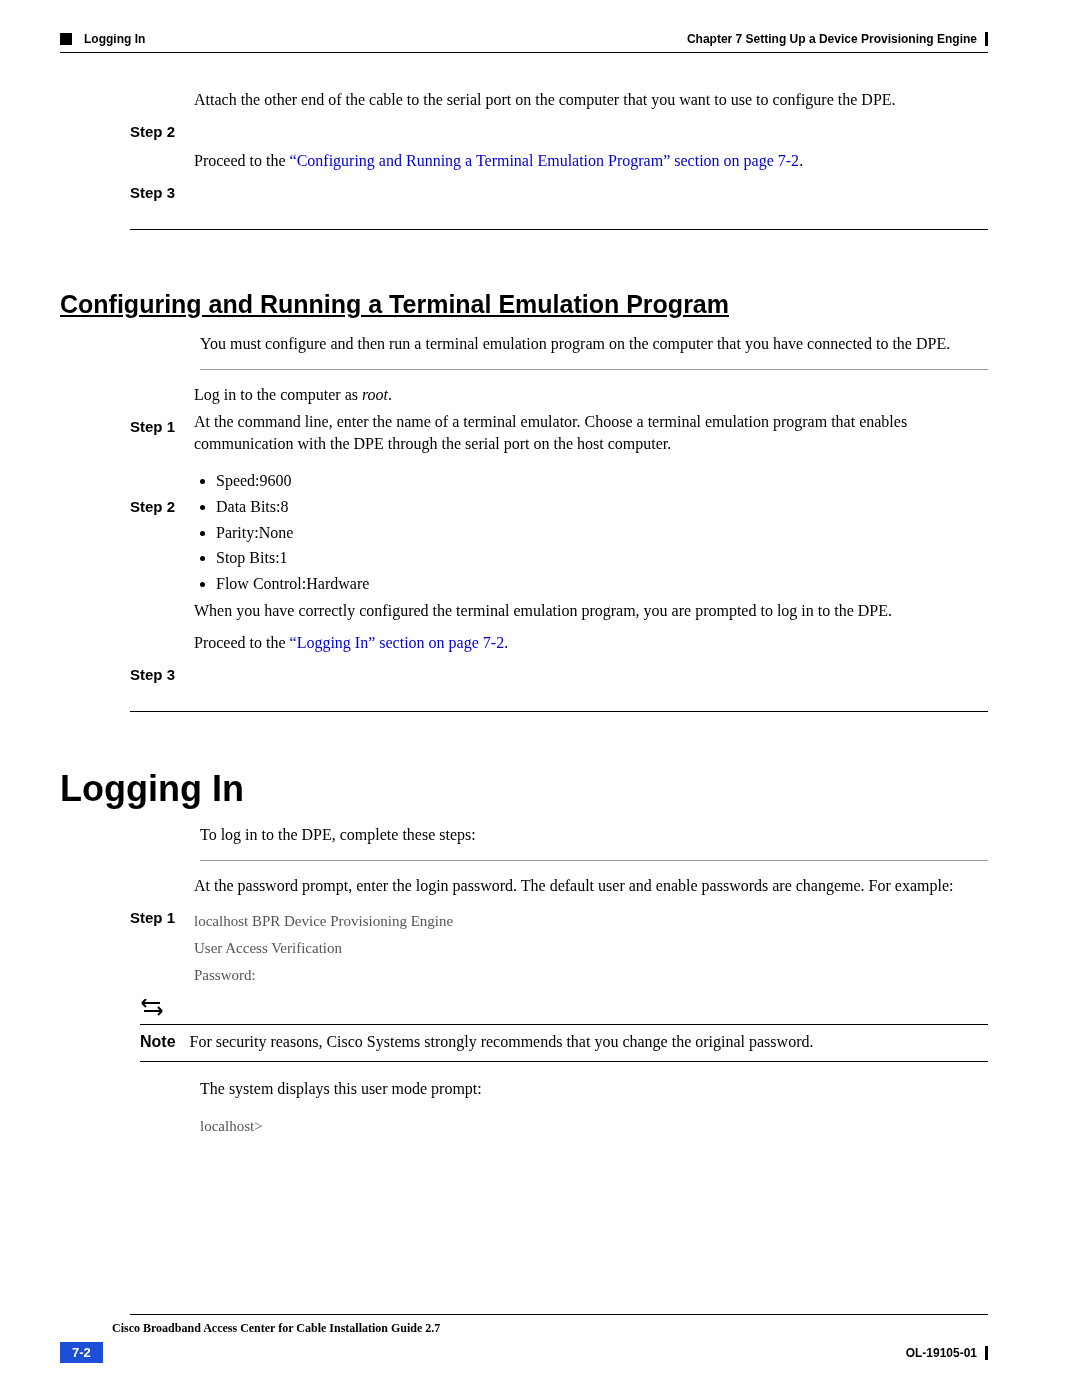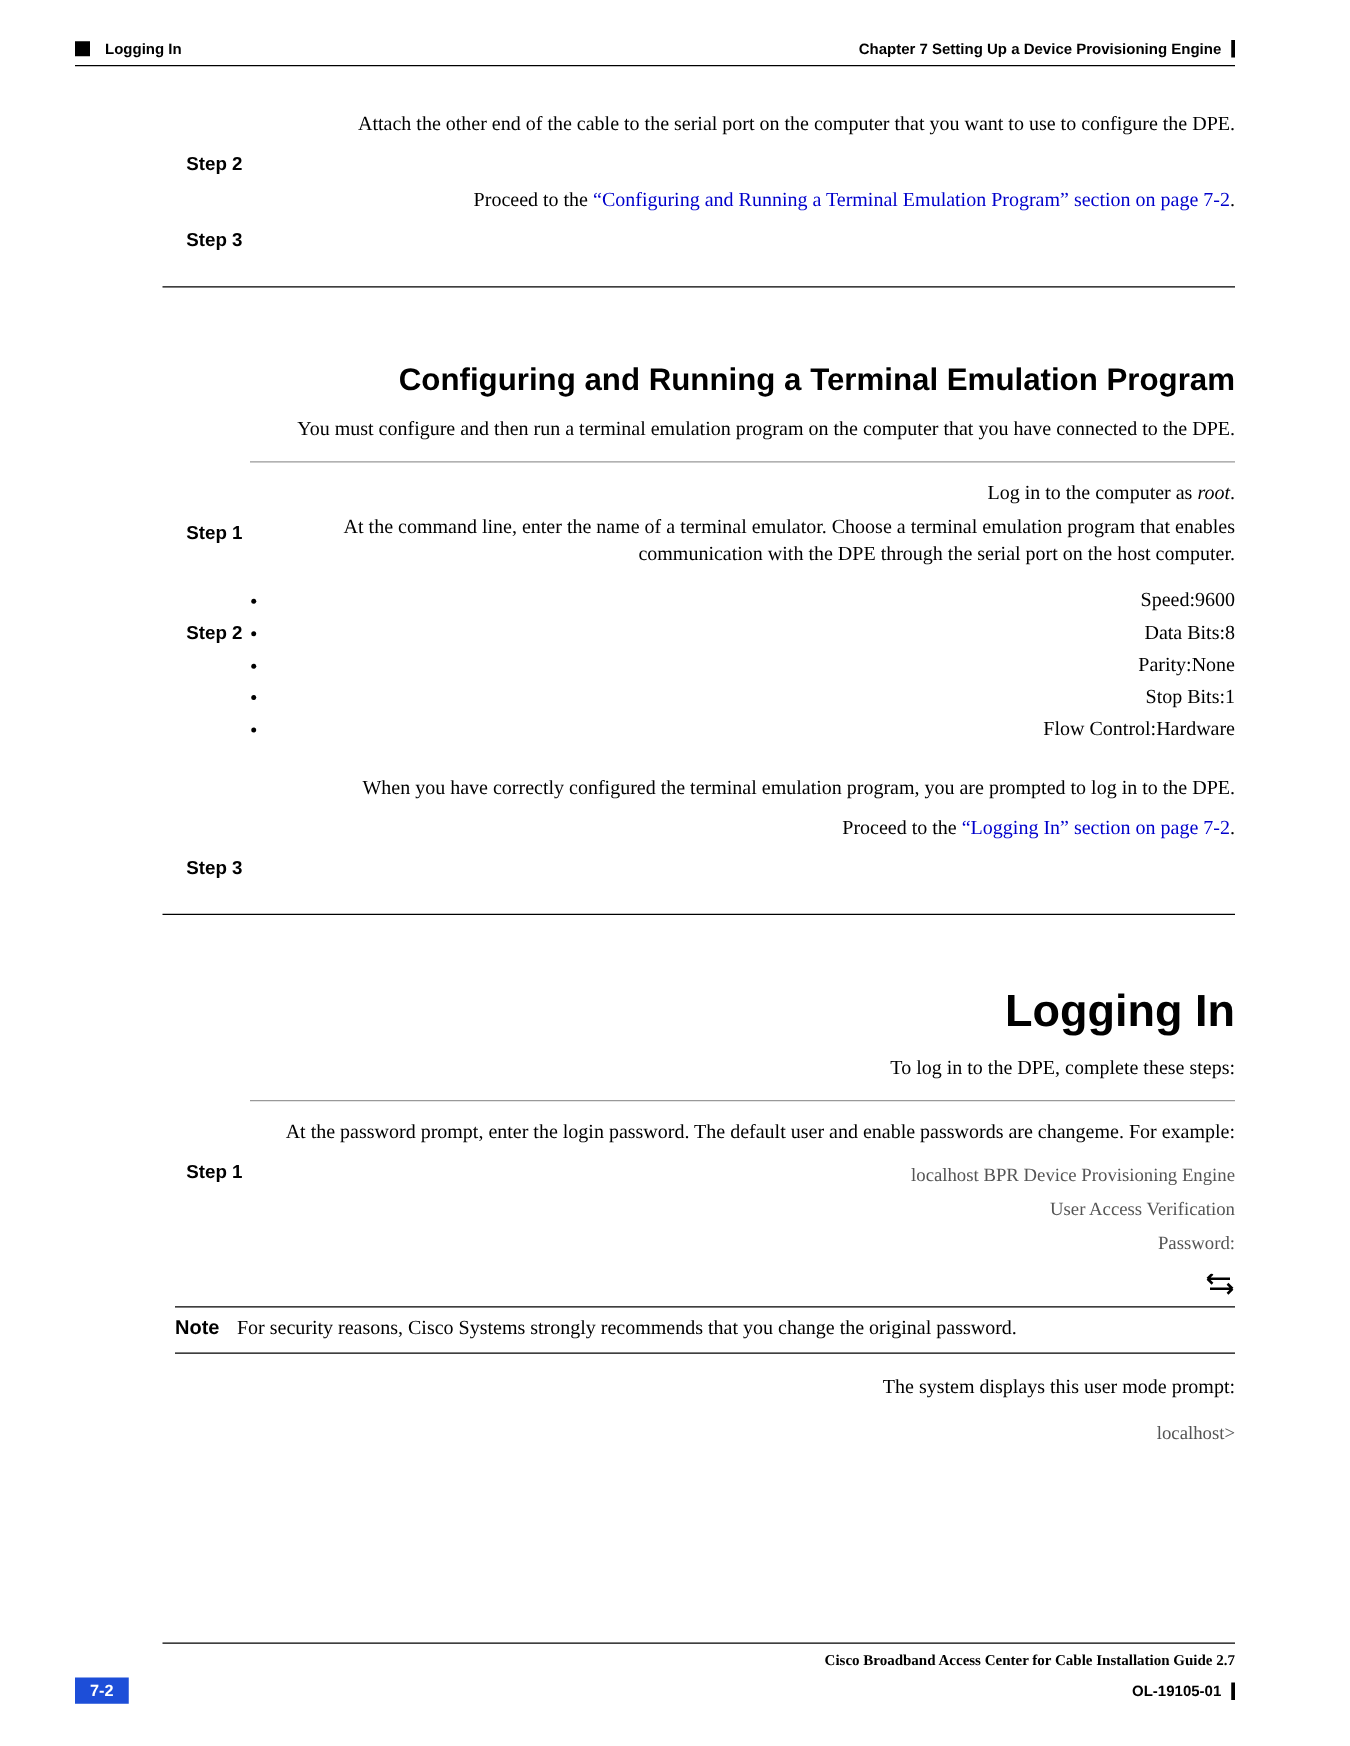--- a/index.html
+++ b/index.html
@@ -9,21 +9,20 @@
     font-family: "Times New Roman", Times, serif;
     color: #000;
     width: 1080px;
   }
   .page {
     position: relative;
     width: 1048px;
     height: 1397px;
     box-sizing: border-box;
     padding: 32px 60px 50px 60px;
-    text-align: right;
   }
   .header {
     display: flex;
     justify-content: space-between;
     align-items: center;
     font-family: Arial, Helvetica, sans-serif;
     font-size: 12px;
     font-weight: bold;
     margin-bottom: 6px;
   }
@@ -83,40 +82,41 @@
   }
   h2.section {
     font-family: Arial, Helvetica, sans-serif;
     font-weight: bold;
     font-size: 25px;
     margin: 60px 0 14px 0;
     padding-left: 0;
   }
   h2.section.indent {
     padding-left: 0;
+    text-decoration: underline;
   }
   h1.big {
     font-family: Arial, Helvetica, sans-serif;
     font-weight: bold;
     font-size: 36px;
     margin: 56px 0 14px 0;
   }
   .para {
     font-size: 16px;
     line-height: 1.35;
     margin: 0 0 14px 0;
     padding-left: 140px;
   }
   .inner-rule {
     margin: 10px 0 14px 140px;
     border: none;
     border-top: 1px solid #999;
   }
   .bullets {
-    margin: 4px 0 24px 0;
+    margin: 4px 0 4px 0;
     padding-left: 22px;
   }
   .bullets li {
     font-size: 16px;
     line-height: 1.6;
   }
   .italic { font-style: italic; }
   .code {
     font-family: Liberation Serif, serif;
     font-size: 15px;

